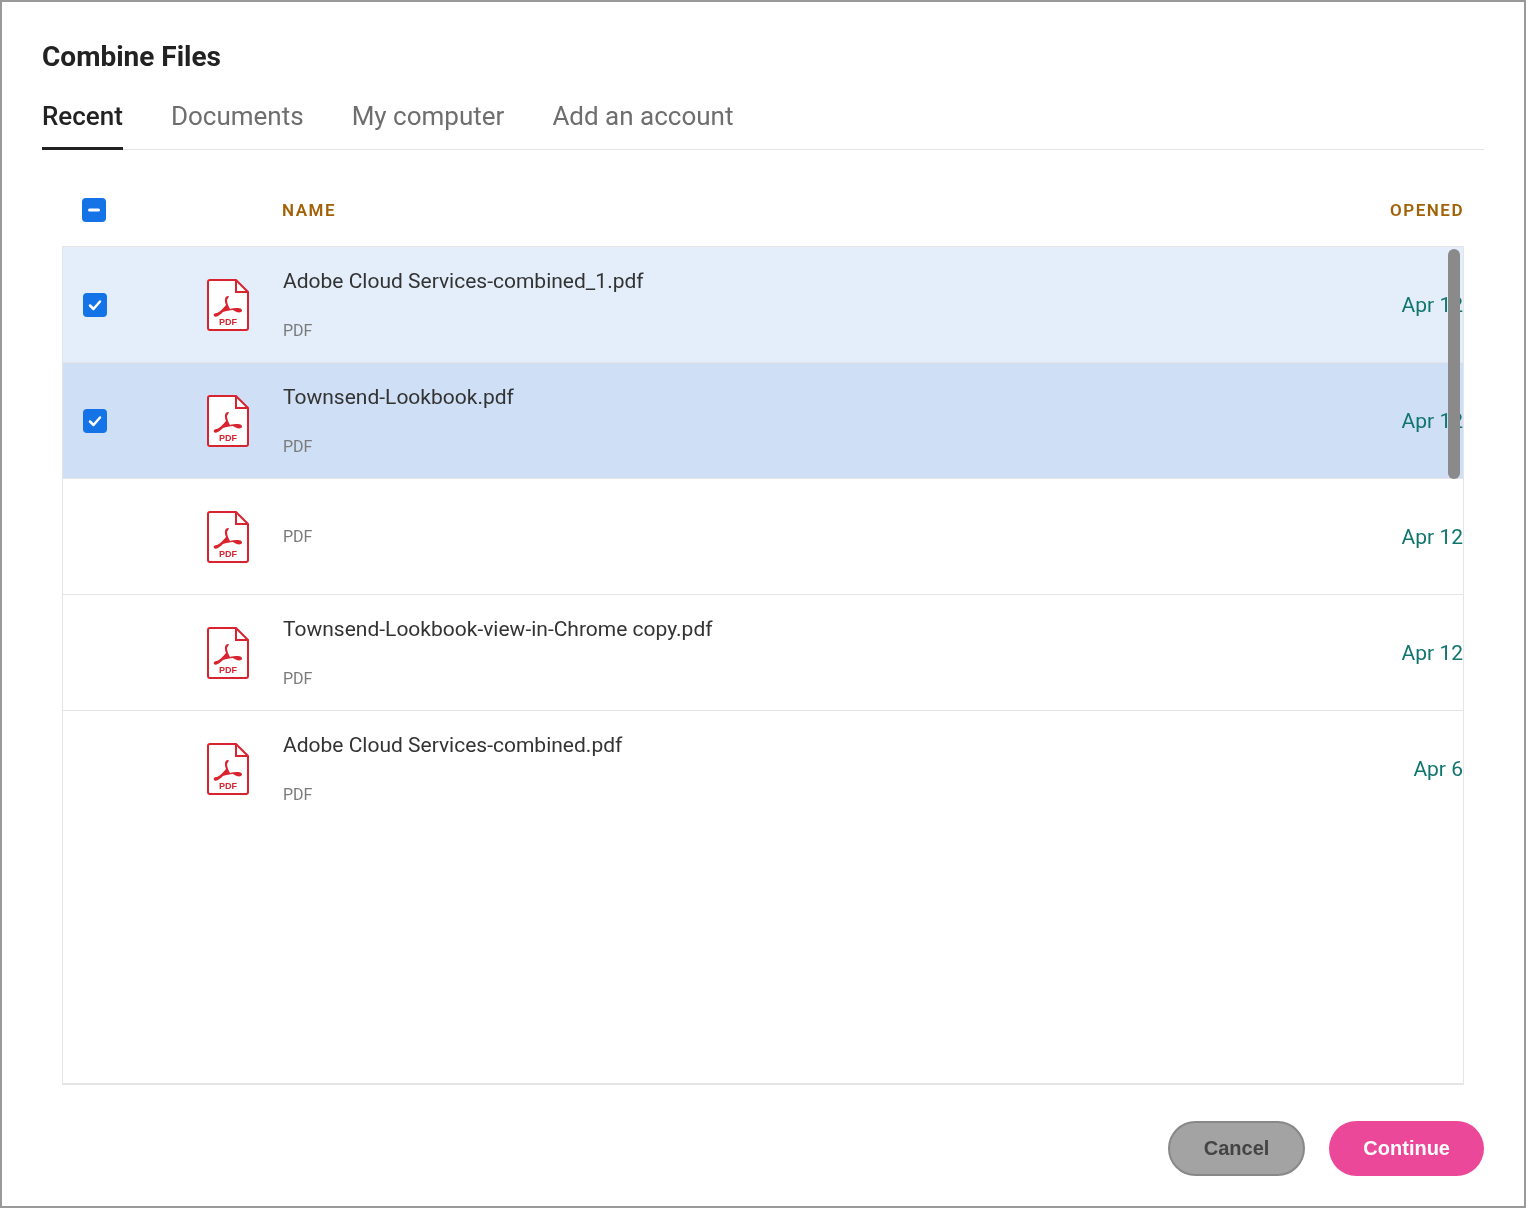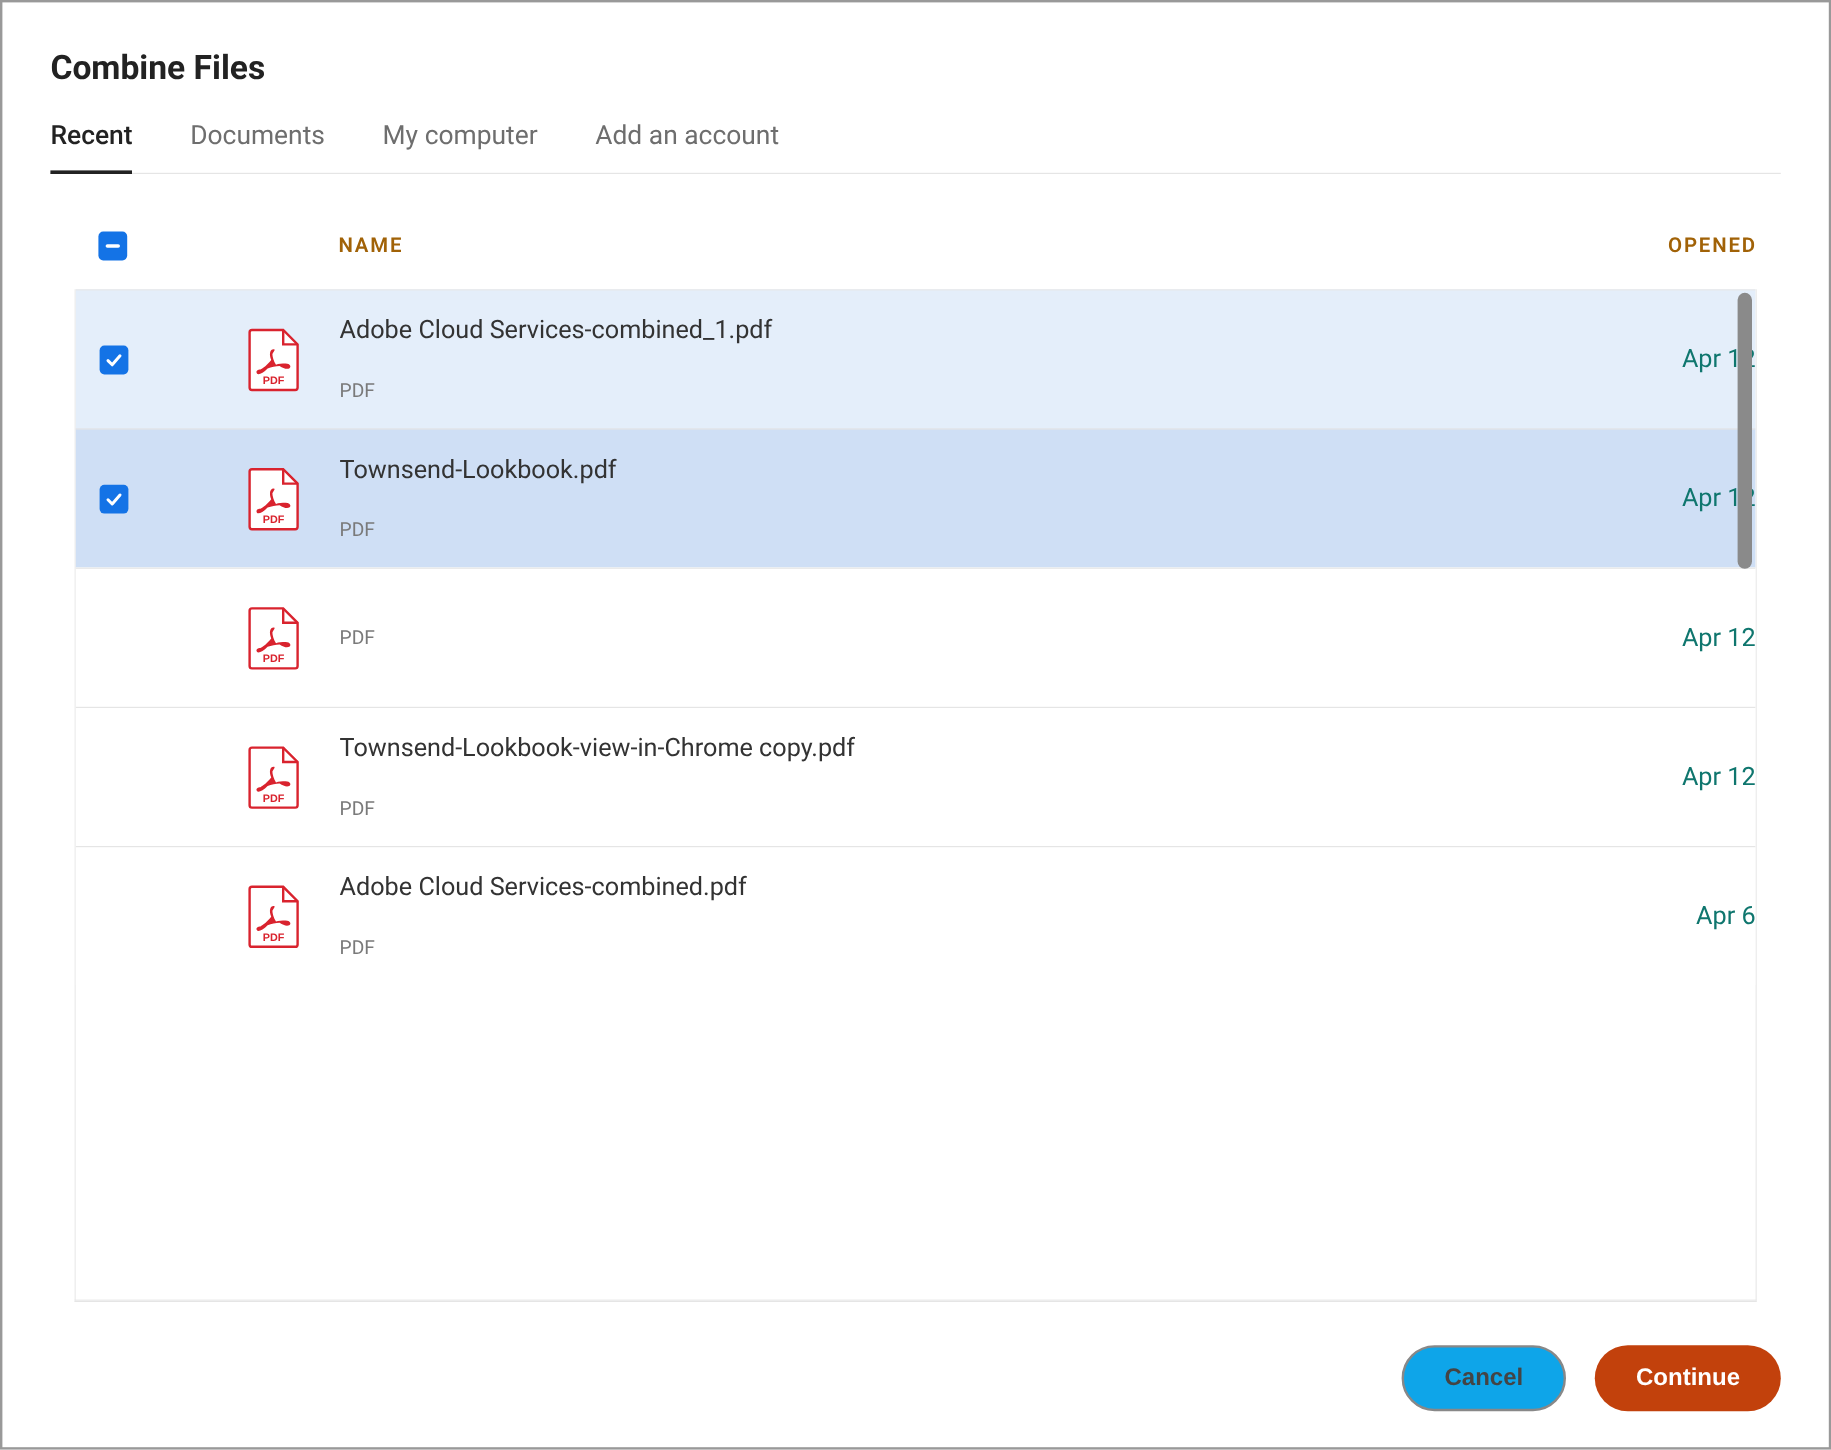--- a/index.html
+++ b/index.html
@@ -23,21 +23,21 @@
       color: #222;
       margin-bottom: 28px;
     }
     .tabs {
       display: flex;
       gap: 48px;
       border-bottom: 1px solid #e5e5e5;
       margin-bottom: 28px;
     }
     .tab {
-      font-size: 22px;
+      font-size: 26px;
       color: #6e6e6e;
       padding-bottom: 18px;
       cursor: pointer;
       position: relative;
     }
     .tab.active {
       color: #222;
       font-weight: 500;
     }
     .tab.active::after {
@@ -157,26 +157,26 @@
     }
     .btn {
       font-size: 20px;
       font-weight: 600;
       border-radius: 999px;
       padding: 14px 34px;
       cursor: pointer;
       border: none;
     }
     .btn-secondary {
-      background: #0ea5e9;
+      background: #a3a3a3;
       color: #444;
       border: 2px solid #888;
     }
     .btn-primary {
-      background: #c2410c;
+      background: #ec4899;
       color: #fff;
     }
     .scrollbar-track {
       position: absolute;
       right: 3px;
       top: 3px;
       width: 12px;
       height: 230px;
       background: #8a8a8a;
       border-radius: 6px;

